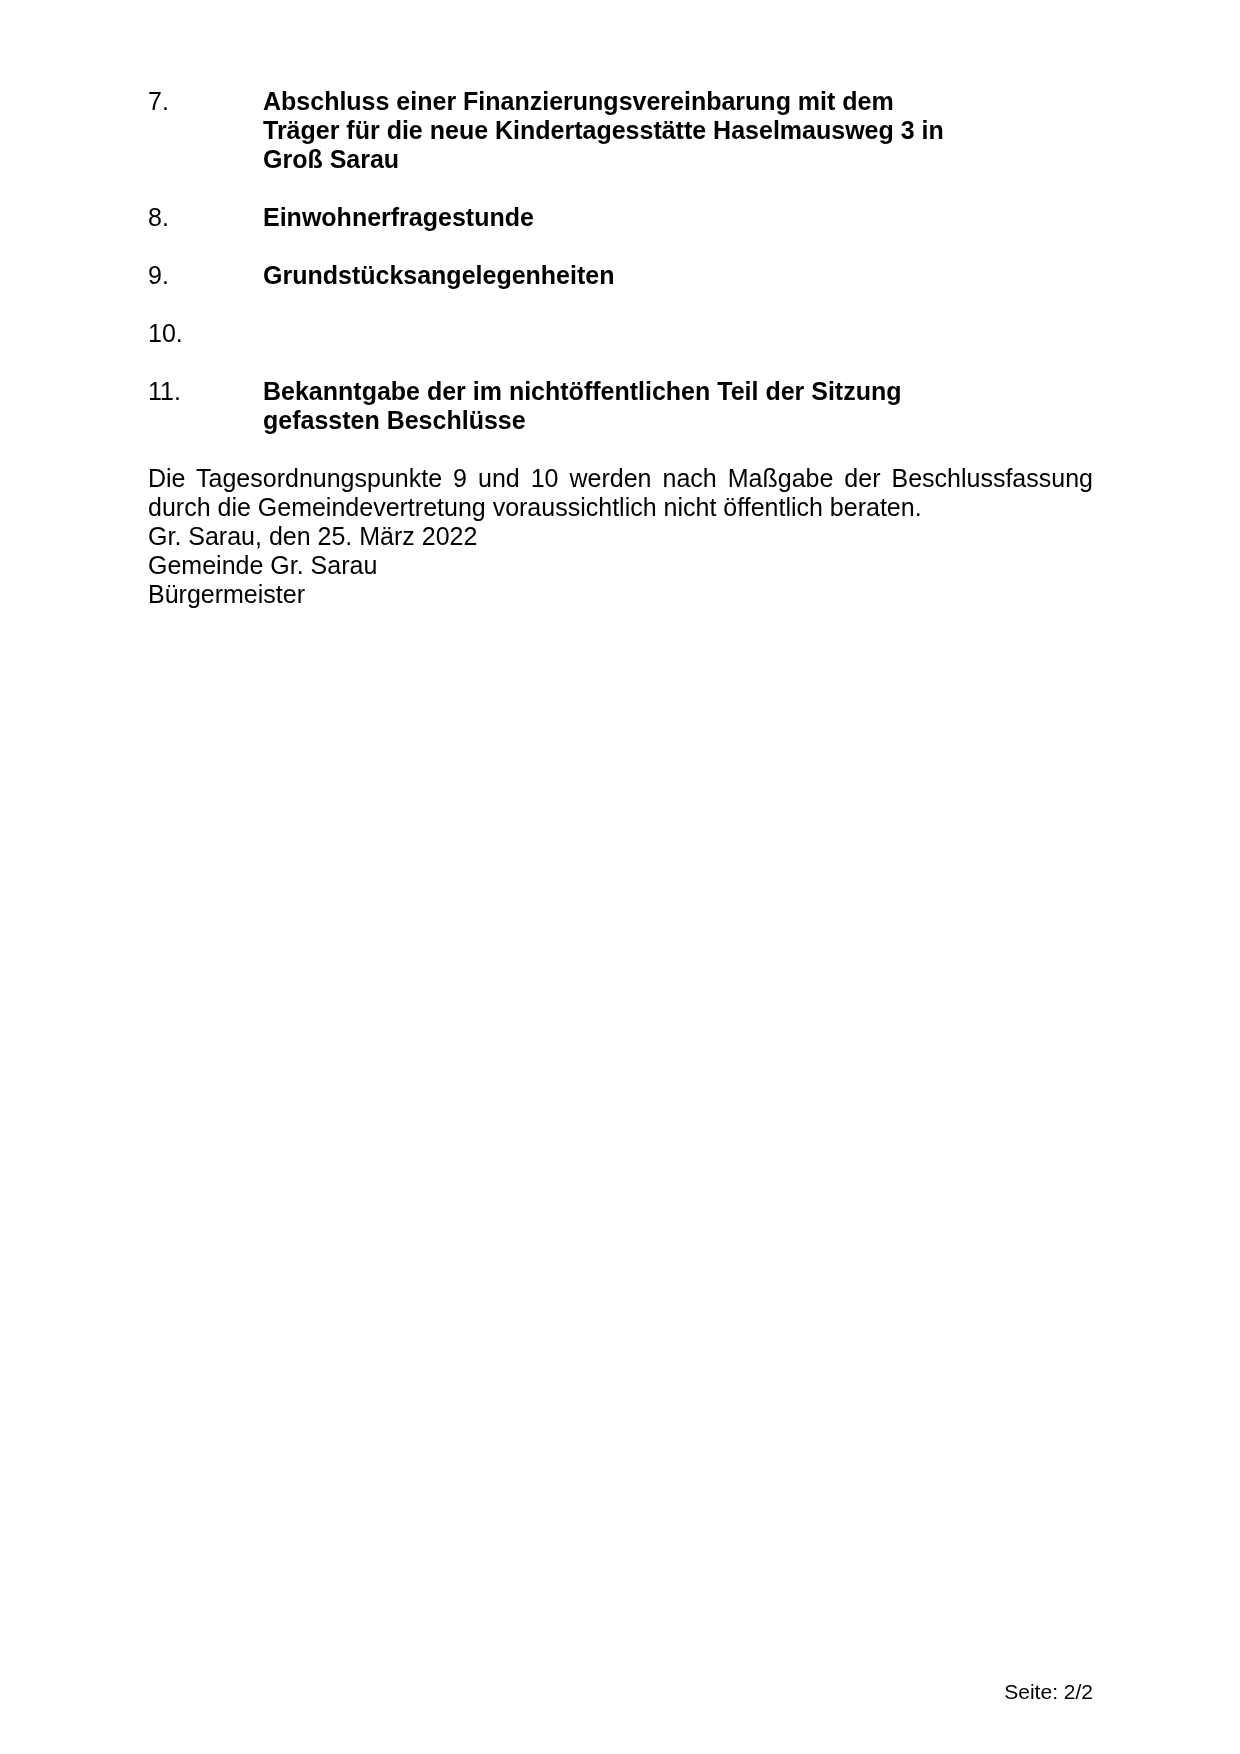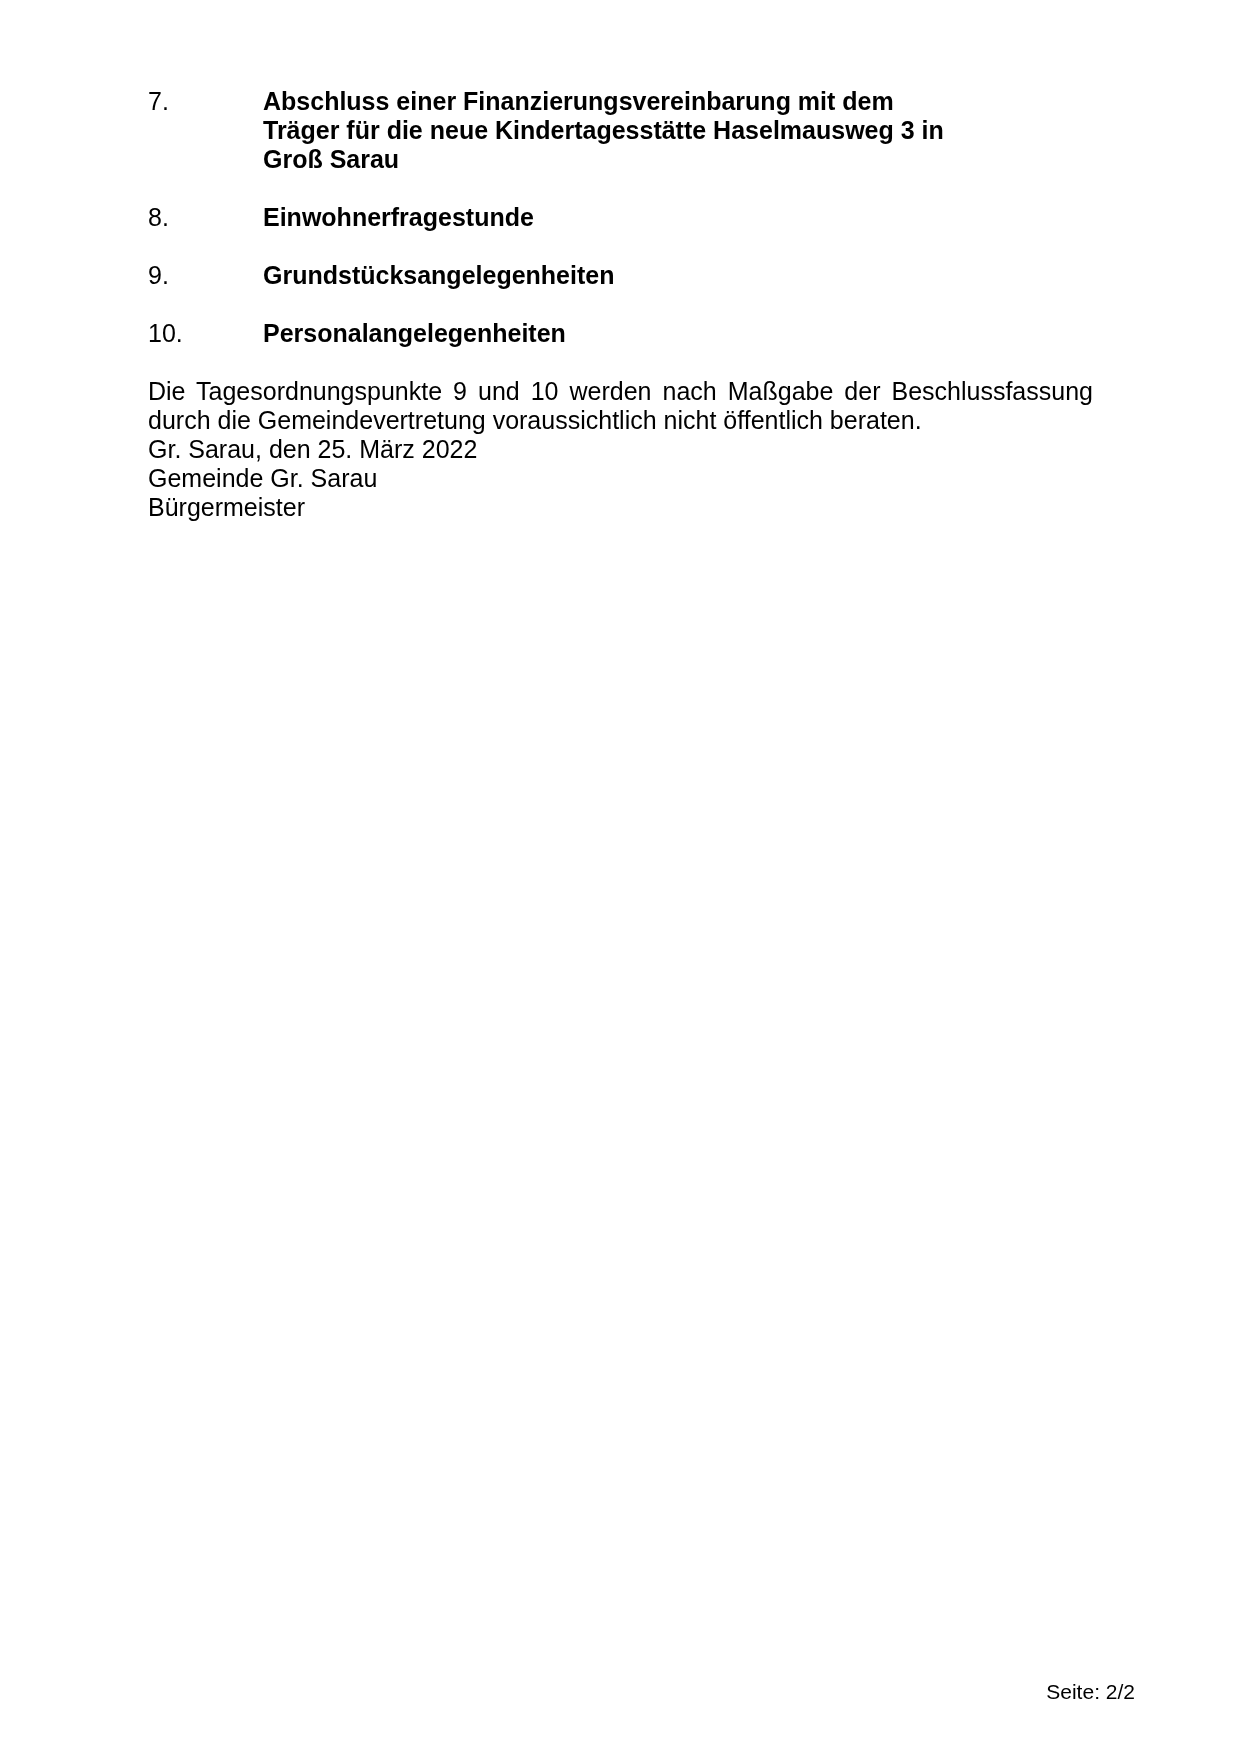--- a/index.html
+++ b/index.html
@@ -41,27 +41,26 @@
   }
   .note .justified {
     text-align: justify;
     text-align-last: justify;
   }
   .signature-block {
     margin-bottom: 16px;
   }
   .footer {
     position: absolute;
-    left: 18px;
+    left: 0;
     top: 1679px;
     width: 1093px;
     text-align: right;
     font-size: 21px;
     line-height: 25px;
-    padding-left: 24px;
   }
 </style>
 </head>
 <body>
 
 <div class="page">
   <div class="content">
 
     <div class="agenda">
 
@@ -83,25 +82,29 @@
 
       <div class="agenda-item">
         <div class="agenda-number">9.</div>
         <div class="agenda-text">
           <div>Grundstücksangelegenheiten</div>
         </div>
       </div>
 
       <div class="agenda-item">
         <div class="agenda-number">10.</div>
+      </div>
+
+      <div class="agenda-item">
+        <div class="agenda-number">11.</div>
         <div class="agenda-text">
-          <div>Personalangelegenheiten</div>
+          <div>Bekanntgabe der im nichtöffentlichen Teil der Sitzung</div>
+          <div>gefassten Beschlüsse</div>
         </div>
       </div>
-
 
 
     </div>
 
     <div class="note">
       <div class="justified">Die Tagesordnungspunkte 9 und 10 werden nach Maßgabe der Beschlussfassung</div>
       <div>durch die Gemeindevertretung voraussichtlich nicht öffentlich beraten.</div>
     </div>
 
     <div class="signature-block">

